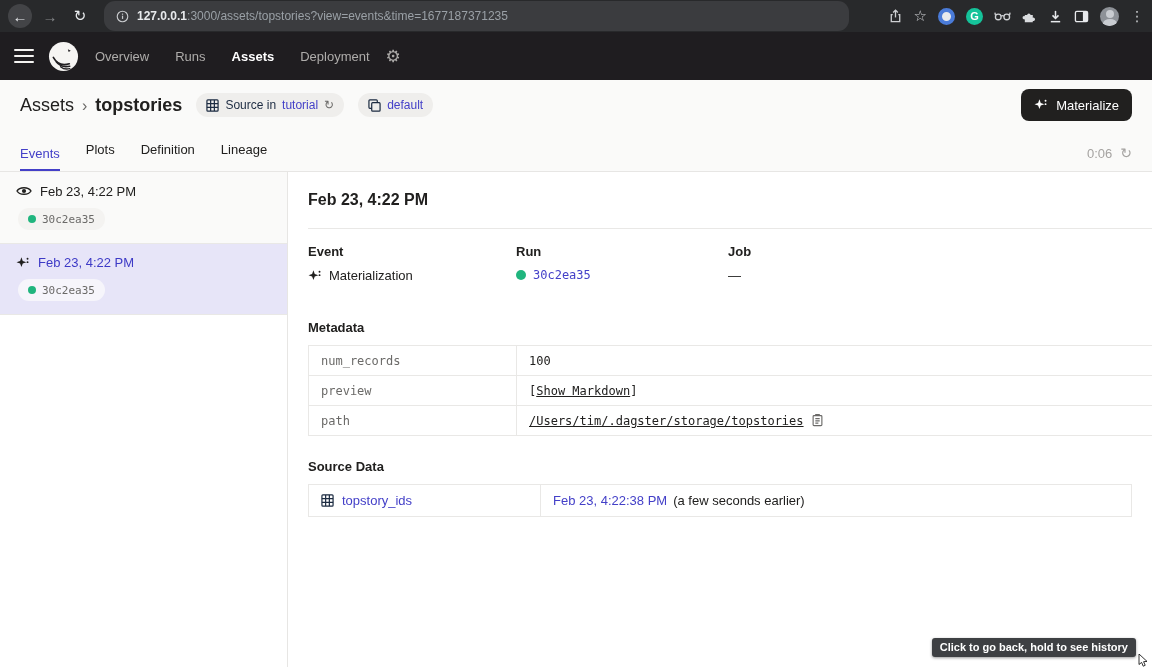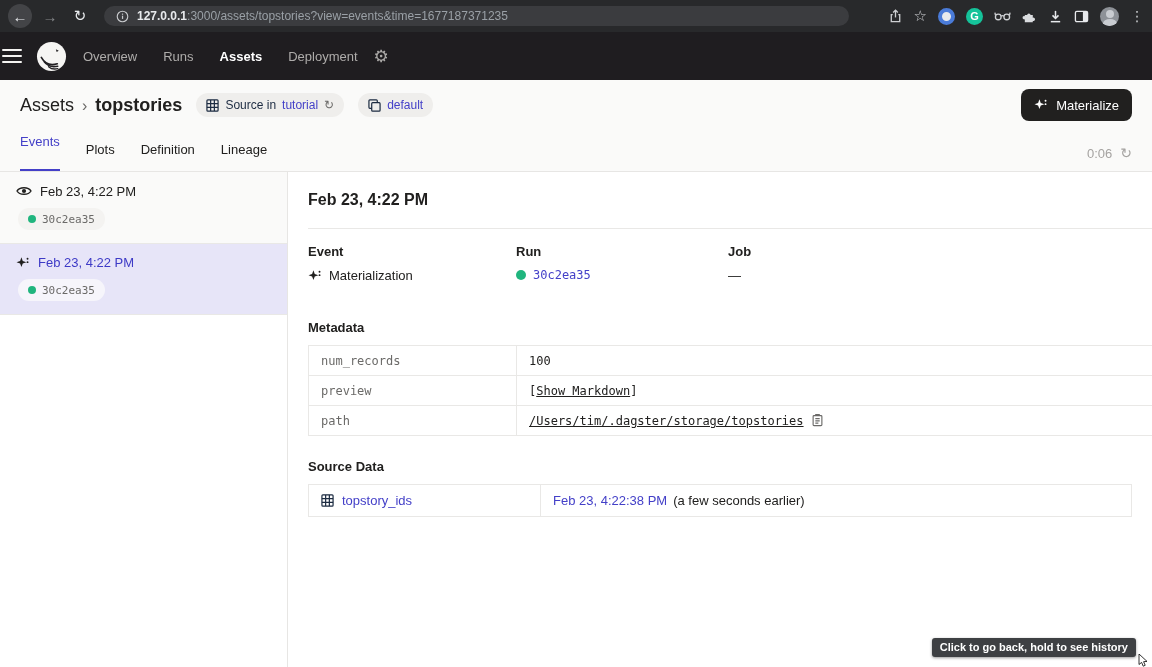--- a/index.html
+++ b/index.html
@@ -10,36 +10,36 @@
     -webkit-font-smoothing: antialiased;
   }
   svg { display:block; }
 
   
   .browser-bar { height:32px; background:#28292B; display:flex; align-items:center; padding:0 8px; }
   .bb-btn { width:24px; height:24px; border-radius:50%; display:flex; align-items:center; justify-content:center;
             color:#E8EAED; font-size:15px; margin-right:6px; }
   .bb-btn.back { background:#434447; }
   .bb-btn.fwd  { color:#87898C; }
-  .url-pill { height:20px; width:745px; background:#3B3C3F; border-radius:11px; display:flex; align-items:center;
+  .url-pill { height:30px; width:745px; background:#3B3C3F; border-radius:11px; display:flex; align-items:center;
               padding:0 12px; gap:8px; margin-left:6px; }
   .url { font-size:12px; color:#9AA0A6; white-space:nowrap; overflow:hidden; }
   .url b { color:#E8EAED; font-weight:700; }
   .bb-icons { margin-left:auto; display:flex; align-items:center; gap:11px; color:#CDCFD2; }
   .bb-ic { display:flex; align-items:center; justify-content:center; }
   .circle-ext { width:17px; height:17px; border-radius:50%; }
   .ext-pass { background:#E8EAED; border:4px solid #4A7BD8; }
   .ext-gram { background:#15C39A; color:#fff; font-size:11px; font-weight:700; display:flex; align-items:center; justify-content:center; }
   .avatar { width:19px; height:19px; border-radius:50%; background:#8E9298; position:relative; overflow:hidden; }
   .avatar:before { content:""; position:absolute; left:5.5px; top:3px; width:8px; height:8px; border-radius:50%; background:#C9CCD1; }
   .avatar:after  { content:""; position:absolute; left:2.5px; top:12px; width:14px; height:9px; border-radius:50%; background:#C9CCD1; }
   .kebab { font-size:14px; color:#CDCFD2; letter-spacing:0; }
 
   
-  .app-nav { height:48px; background:#1F1D20; display:flex; align-items:center; padding:0 2px; }
+  .app-nav { height:48px; background:#1F1D20; display:flex; align-items:center; padding:0 14px; }
   .hamburger { width:20px; display:flex; flex-direction:column; gap:3.5px; margin-right:14px; }
   .hamburger i { display:block; height:2.5px; background:#F4F3F1; border-radius:1px; }
   .logo { margin-right:16px; }
   .app-links { display:flex; align-items:center; gap:26px; }
   .app-link { font-size:13px; color:#AEACAA; text-decoration:none; cursor:pointer; }
   .app-link.active { color:#FFFFFF; font-weight:700; }
   .search-box { margin-left:auto; height:28px; width:144px; background:#2F2D31; border-radius:14px;
                 display:flex; align-items:center; padding:0 5px 0 11px; gap:7px; }
   .search-box input { background:transparent; border:none; outline:none; color:#A9A7A5; font-size:13px; width:78px;
                       font-family:"Liberation Sans", sans-serif; }
@@ -58,21 +58,21 @@
   .badge .lnk { color:#4440C8; }
   .badge .mini-refresh { color:#6B6A68; font-size:12px; }
   .materialize-btn { margin-left:auto; height:32px; background:#21201F; color:#fff; border:none; border-radius:8px;
                      padding:0 13px; font-size:13px; display:flex; align-items:center; gap:8px; cursor:pointer;
                      font-family:"Liberation Sans", sans-serif; }
 
   
   .tab-bar { height:42px; background:#FAFAF9; border-bottom:1px solid #E7E6E4; display:flex; align-items:flex-end;
              padding:0 20px; gap:26px; }
   .tab { font-size:13px; color:#21201F; padding-bottom:12px; border-bottom:2px solid transparent; cursor:pointer; }
-  .tab.active { color:#4440C8; border-bottom-color:#4440C8; padding-bottom:20px; }
+  .tab.active { color:#4440C8; border-bottom-color:#4440C8; padding-bottom:8px; }
   .tab-right { margin-left:auto; display:flex; align-items:center; gap:8px; padding-bottom:10px; color:#A5A3A1; font-size:13px; }
   .tab-right .refresh { font-size:14px; color:#A5A3A1; cursor:pointer; }
 
   
   .page-body { display:flex; height:495px; }
   .sidebar { width:288px; border-right:1px solid #E7E6E4; background:#fff; flex-shrink:0; }
   .event-item { padding:11px 16px 13px; border-bottom:1px solid #E9E8E6; cursor:pointer; }
   .event-item.first { background:#FAFAF9; }
   .event-item.selected { background:#E7E5F8; }
   .event-head { display:flex; align-items:center; gap:8px; font-size:13px; color:#21201F; }

